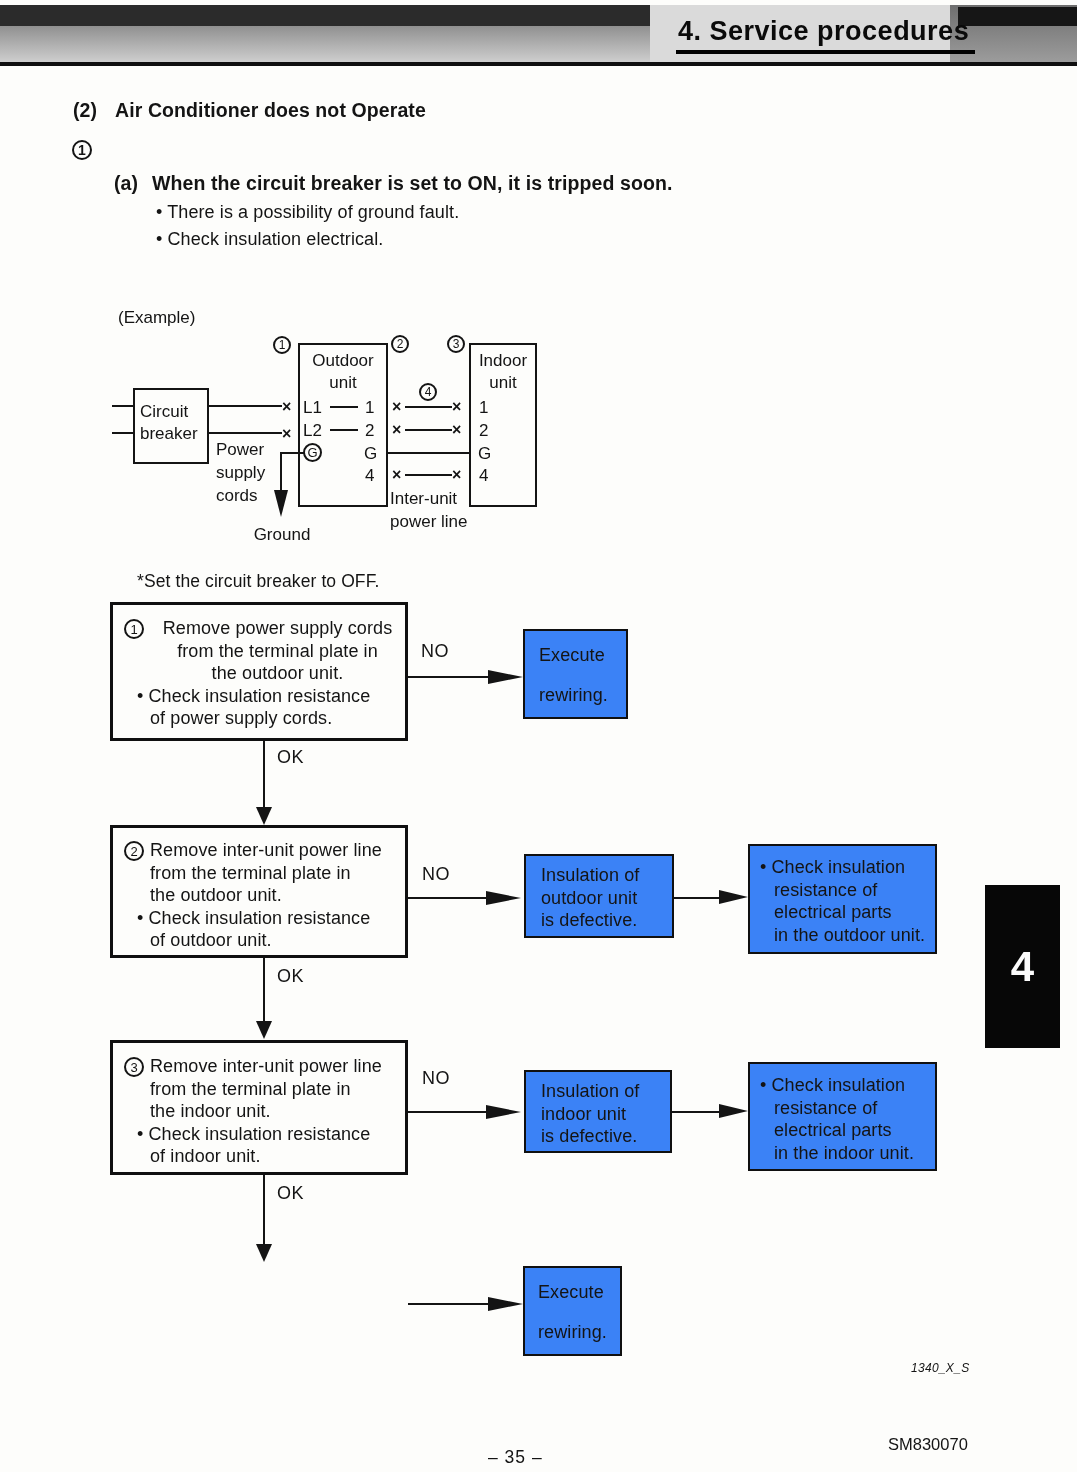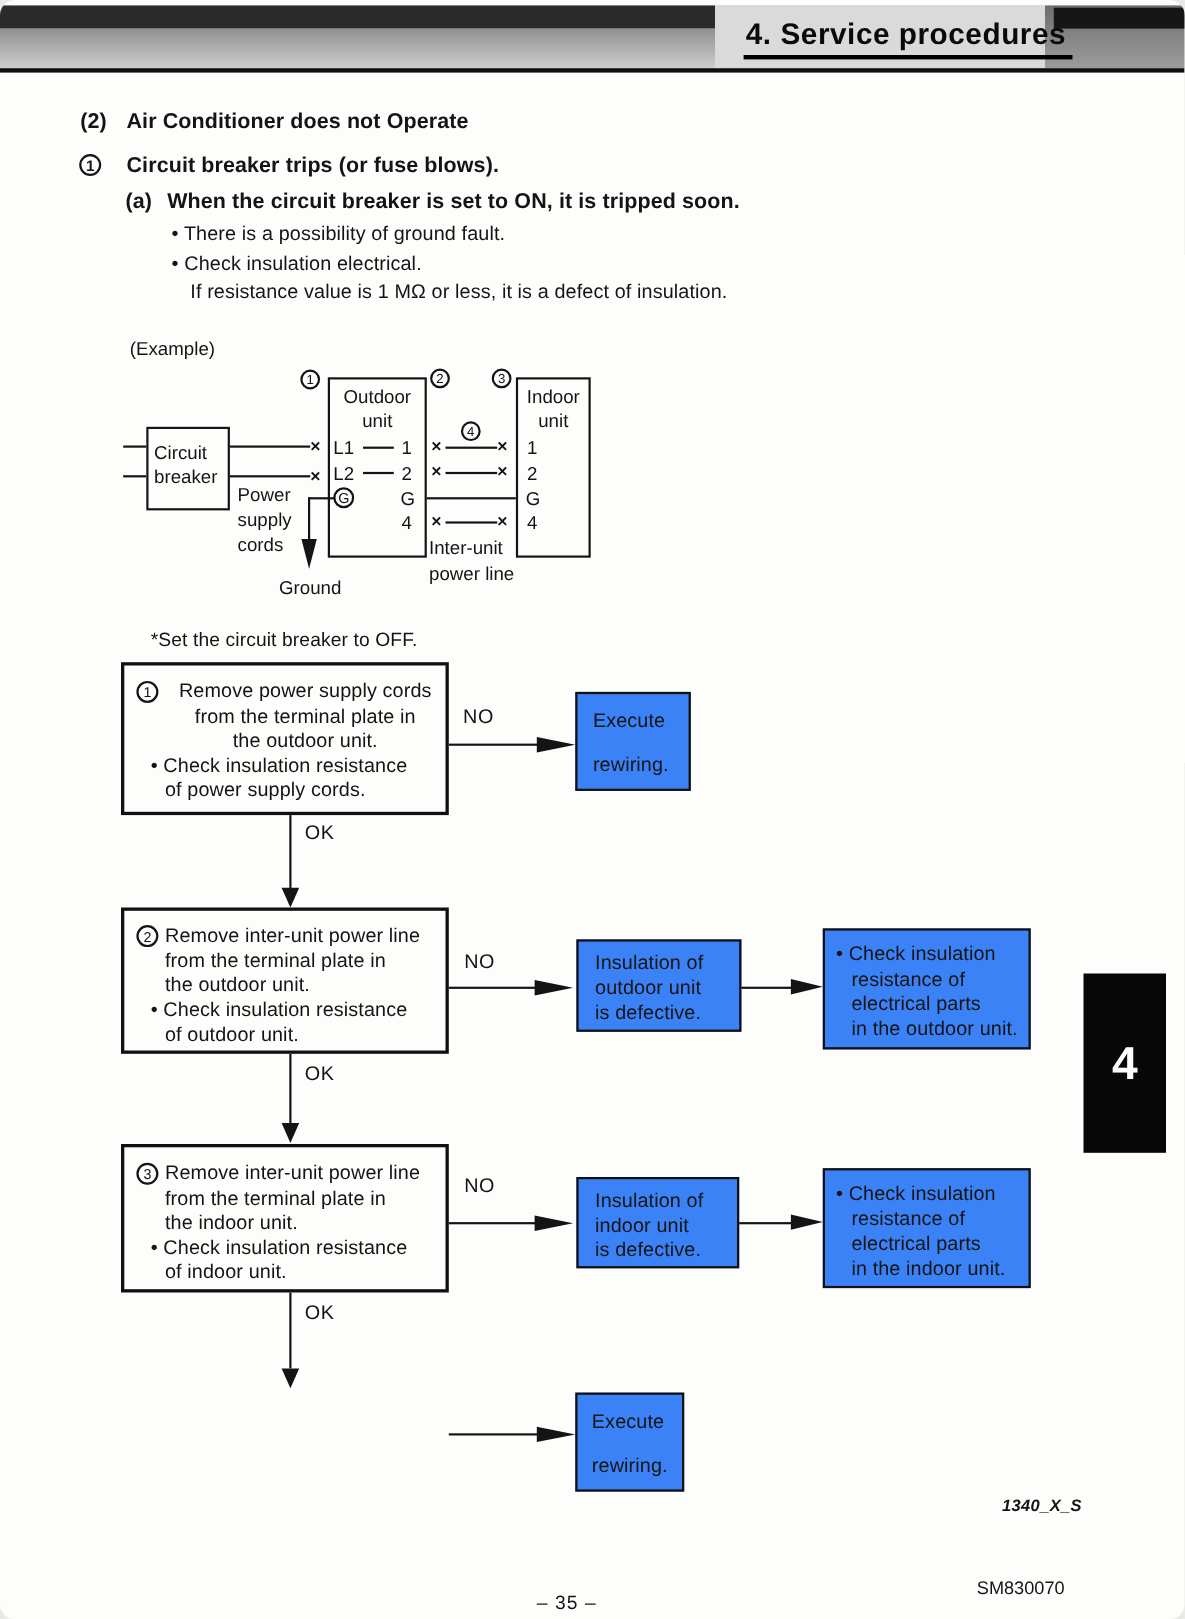--- a/index.html
+++ b/index.html
@@ -1,19 +1,19 @@
 <!DOCTYPE html>
 <html><head>
 <meta charset="utf-8">
 <style>
   html,body{margin:0;padding:0;background:#e8e8e4;}
   #page{
     position:relative;width:1077px;height:1472px;margin:0 auto;
     background:#fdfdfb;overflow:hidden;
-    font-family:"Liberation Sans",sans-serif;color:#141414;border-radius:14px;
+    font-family:"Liberation Sans",sans-serif;color:#141414;
   }
   .abs{position:absolute;}
   .ml{white-space:pre-line;}
   
   .noise{
     background-image:
       repeating-linear-gradient(45deg, rgba(0,0,0,.28) 0 1px, rgba(255,255,255,.05) 1px 3px),
       repeating-linear-gradient(-45deg, rgba(0,0,0,.22) 0 1px, transparent 1px 2px);
   }
   .hdr-title{
@@ -58,28 +58,26 @@
   <div class="abs noise" style="left:958px;top:7px;width:119px;height:19px;background:#161616;"></div>
   <div class="abs" style="left:0;top:62px;width:1077px;height:4px;background:#0f0f0f;"></div>
   <div class="abs hdr-title" style="left:676px;top:15px;">4. Service procedures</div>
 
   <div class="abs h1" style="left:73px;top:99px;">(2)</div>
   <div class="abs h1" style="left:115px;top:99px;">Air Conditioner does not Operate</div>
 
   <div class="abs circ" style="left:72px;top:140px;width:20px;height:20px;font-size:14px;font-weight:bold;">
     <span>1</span>
   </div>
-  <div class="abs h1" style="left:115px;top:139px;">Circuit breaker trips (or fuse blows).</div>
 
   <div class="abs h1" style="left:114px;top:172px;">(a)</div>
   <div class="abs body-t" style="left:156px;top:202px;">• There is a possibility of ground fault.</div>
 
   <div class="abs h1" style="left:152px;top:172px;">When the circuit breaker is set to ON, it is tripped soon.</div>
   <div class="abs body-t" style="left:156px;top:229px;">• Check insulation electrical.</div>
-  <div class="abs body-t" style="left:173px;top:255px;">If resistance value is 1 MΩ or less, it is a defect of insulation.</div>
 
   <div class="abs dtext" style="left:118px;top:307px;">(Example)</div>
 
   <div class="abs dbox" style="left:133px;top:388px;width:76px;height:76px;">
     <div class="dtext ml" style="padding:11px 0 0 5px;">Circuit
 breaker</div>
   </div>
 
   <div class="abs lineh" style="left:112px;top:405px;width:21px;"></div>
   <div class="abs lineh" style="left:112px;top:432px;width:21px;"></div>
@@ -256,17 +254,17 @@
 
   <div class="abs fbox-s" style="left:523px;top:1266px;width:99px;height:90px;">
     <div class="ftext" style="position:absolute;left:13px;top:13px;">Execute</div>
     <div class="ftext" style="position:absolute;left:13px;bottom:11px;">rewiring.</div>
   </div>
 
   <div class="abs" style="left:985px;top:885px;width:75px;height:163px;background:#070707;display:flex;align-items:center;justify-content:center;">
     <span style="color:#fcfcfc;font-size:42px;font-weight:bold;">4</span>
   </div>
 
-  <div class="abs" style="left:911px;top:1361px;font-size:15px;font-style:italic;font-weight:bold;letter-spacing:.3px;">1340_X_S</div>
+  <div class="abs" style="left:911px;top:1361px;font-size:12px;font-style:italic;font-weight:normal;letter-spacing:.3px;">1340_X_S</div>
   <div class="abs" style="left:888px;top:1435px;font-size:16.5px;">SM830070</div>
   <div class="abs" style="left:488px;top:1447px;font-size:17.5px;letter-spacing:1px;">– 35 –</div>
 
 </div>
 
 </body></html>

